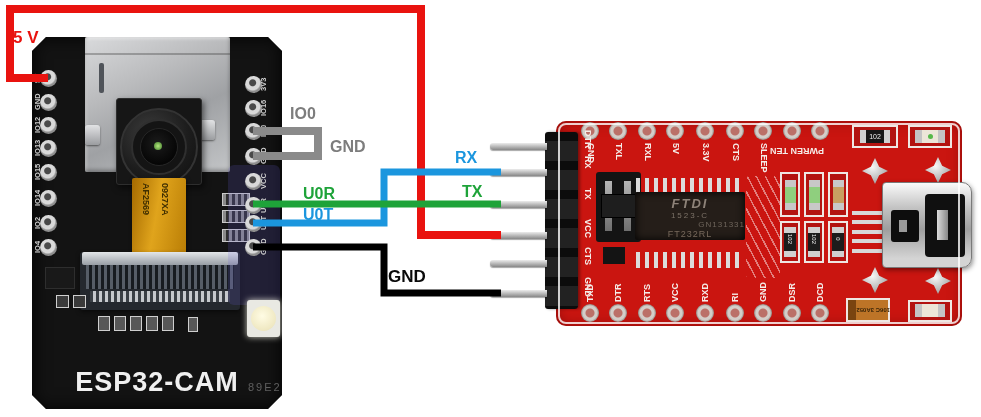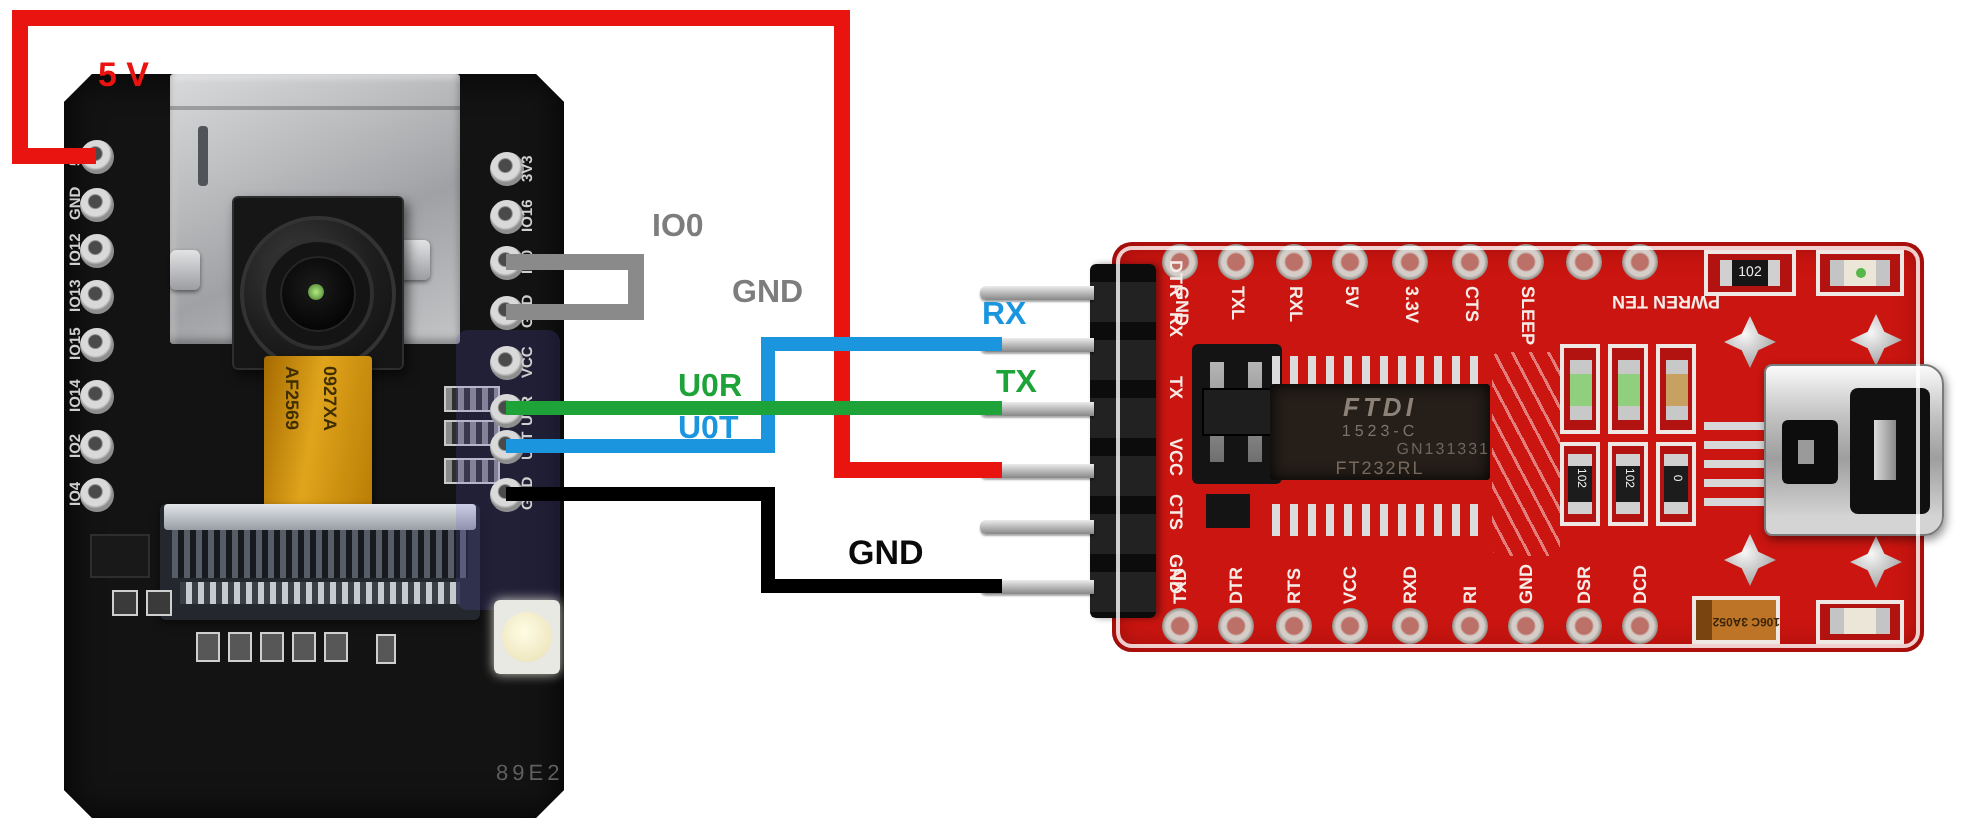--- a/index.html
+++ b/index.html
@@ -107,21 +107,21 @@
   #usb .slot{position:absolute;left:42px;top:11px;width:40px;height:63px;background:#101010;border-radius:4px;}
   #usb .tab{position:absolute;left:12px;top:16px;width:11px;height:30px;background:linear-gradient(90deg,#dcdcdc,#888);}
   #usb .tcon{position:absolute;left:8px;top:27px;width:28px;height:32px;background:#0d0d0d;border-radius:3px;}
   #usb .tcon i{position:absolute;left:8px;top:10px;width:8px;height:12px;background:#9a9a9a;}
   #cap1{position:absolute;left:290px;top:177px;width:44px;height:24px;border:2px solid #efe7e3;background:#bd7427;}
   #cap1 .stripe{position:absolute;left:0;top:0;width:8px;height:100%;background:#7a4410;}
   #cap1 span{position:absolute;left:6px;top:7px;width:36px;font-size:6px;color:#3b2508;font-weight:bold;transform:rotate(180deg);}
   #part2{position:absolute;left:352px;top:179px;width:44px;height:22px;border:2px solid #efe7e3;background:#b31310;}
 
   svg.wires{position:absolute;left:0;top:0;z-index:50;pointer-events:none;}
-  .lbl{z-index:60;margin-left:36px;}
+  .lbl{z-index:60;}
 </style>
 </head>
 <body>
 
 <div id="canvas">
 
   <div id="esp32">
     <div id="shield">
       <div class="slot"></div>
       <div class="edge"></div>
@@ -159,20 +159,21 @@
     <div class="smd-sq" style="left:41px;top:258px;width:13px;height:13px;background:#3a3a3a;"></div>
     <div class="rsmd" style="left:190px;top:156px;"></div>
     <div class="rsmd" style="left:190px;top:173px;"></div>
     <div class="rsmd" style="left:190px;top:192px;"></div>
     <div class="tint"></div>
 
     <div id="led-flash">
       <div class="dome"></div>
     </div>
 
+    <div id="esp-title">ESP32-CAM</div>
     <div id="esp-code">89E2</div>
 
     <div class="pad" style="left:8px;top:33px;"></div>
     <div class="pad" style="left:8px;top:57px;"></div>
     <div class="pad" style="left:8px;top:80px;"></div>
     <div class="pad" style="left:8px;top:103px;"></div>
     <div class="pad" style="left:8px;top:127px;"></div>
     <div class="pad" style="left:8px;top:153px;"></div>
     <div class="pad" style="left:8px;top:178px;"></div>
     <div class="pad" style="left:8px;top:202px;"></div>

